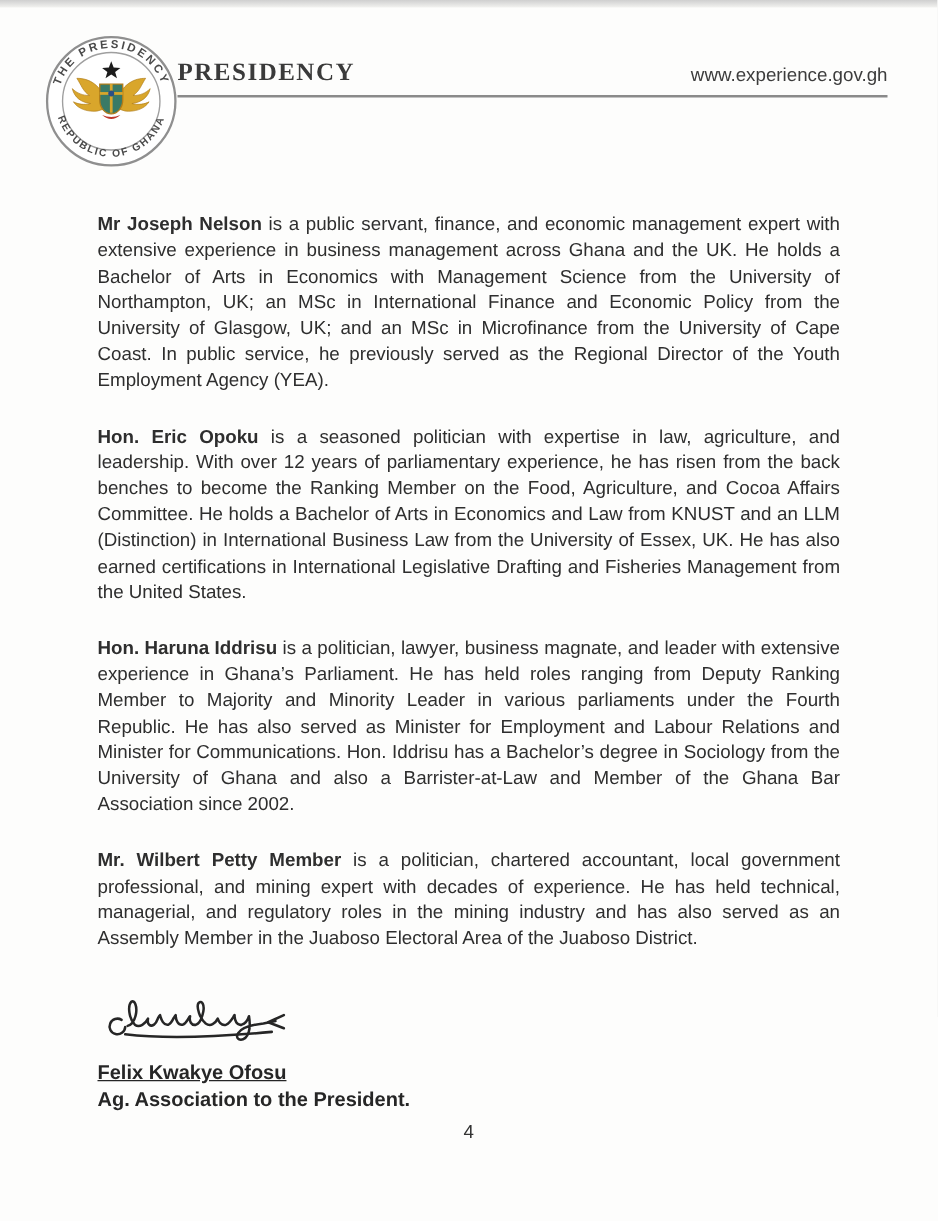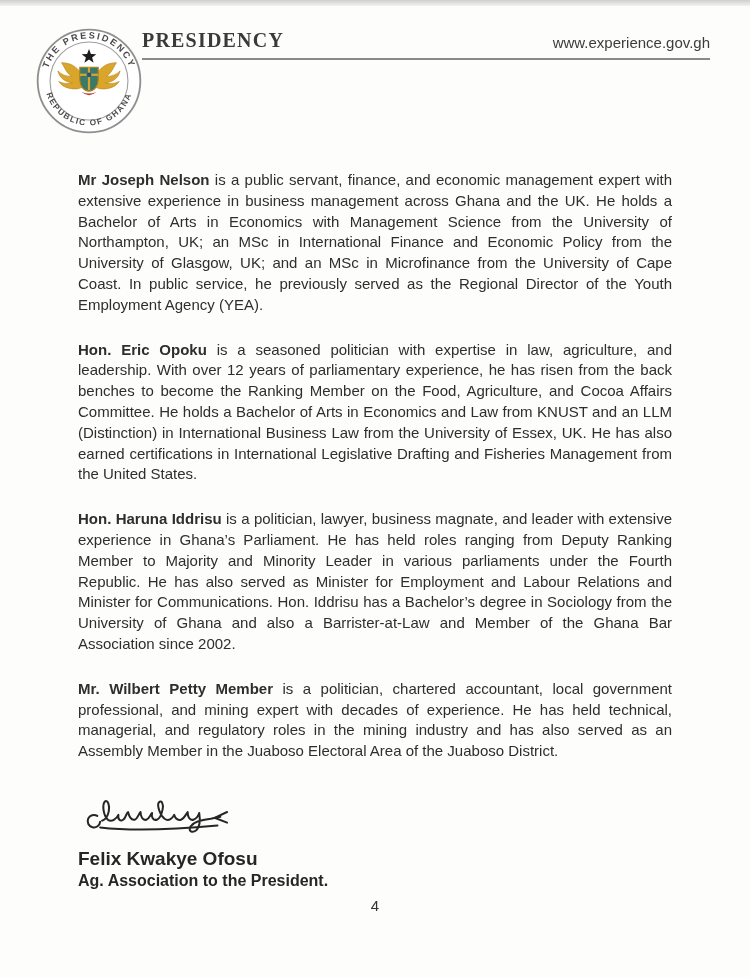--- a/index.html
+++ b/index.html
@@ -23,21 +23,21 @@
   }
   
   .header { position: relative; height: 160px; }
   .seal {
     position: absolute;
     left: 34px; top: 26px;
     width: 110px; height: 110px;
   }
   .header-block {
     position: absolute;
-    left: 142px; top: 28px;
+    left: 142px; top: 46px;
     width: 568px;
   }
   .brand-row {
     display: flex;
     justify-content: space-between;
     align-items: flex-end;
   }
   .brand {
     font-family: "Liberation Serif", serif;
     font-weight: 700;
@@ -65,25 +65,26 @@
     font-size: 15px;
     line-height: 20.8px;
     text-align: justify;
     margin: 0 0 24px 0;
   }
   .bio .lead { font-weight: 700; }
   
   .signature-block { margin-top: 26px; }
   .signature-svg { display: block; margin-left: 6px; }
   .sig-name {
-    font-size: 19px;
+    font-size: 16px;
     font-weight: 700;
     line-height: 22.5px;
     margin-top: 10px;
     color: #262626;
+    text-decoration: underline;
   }
   .sig-title {
     font-size: 16px;
     font-weight: 700;
     line-height: 22.5px;
     color: #262626;
   }
   
   .footer {
     position: absolute;

